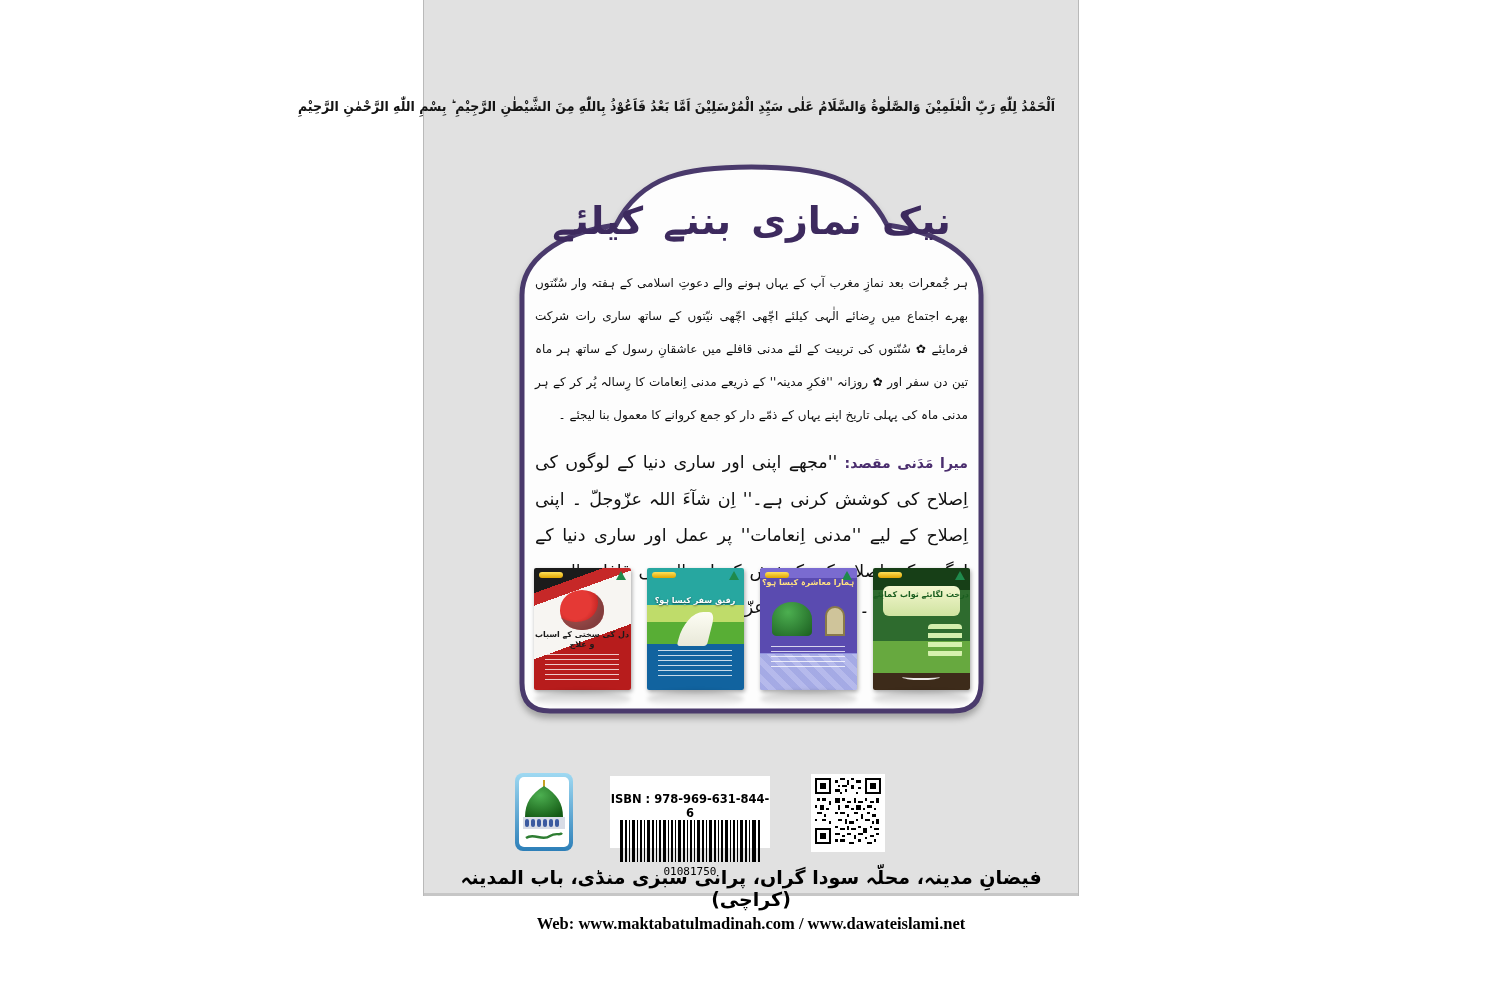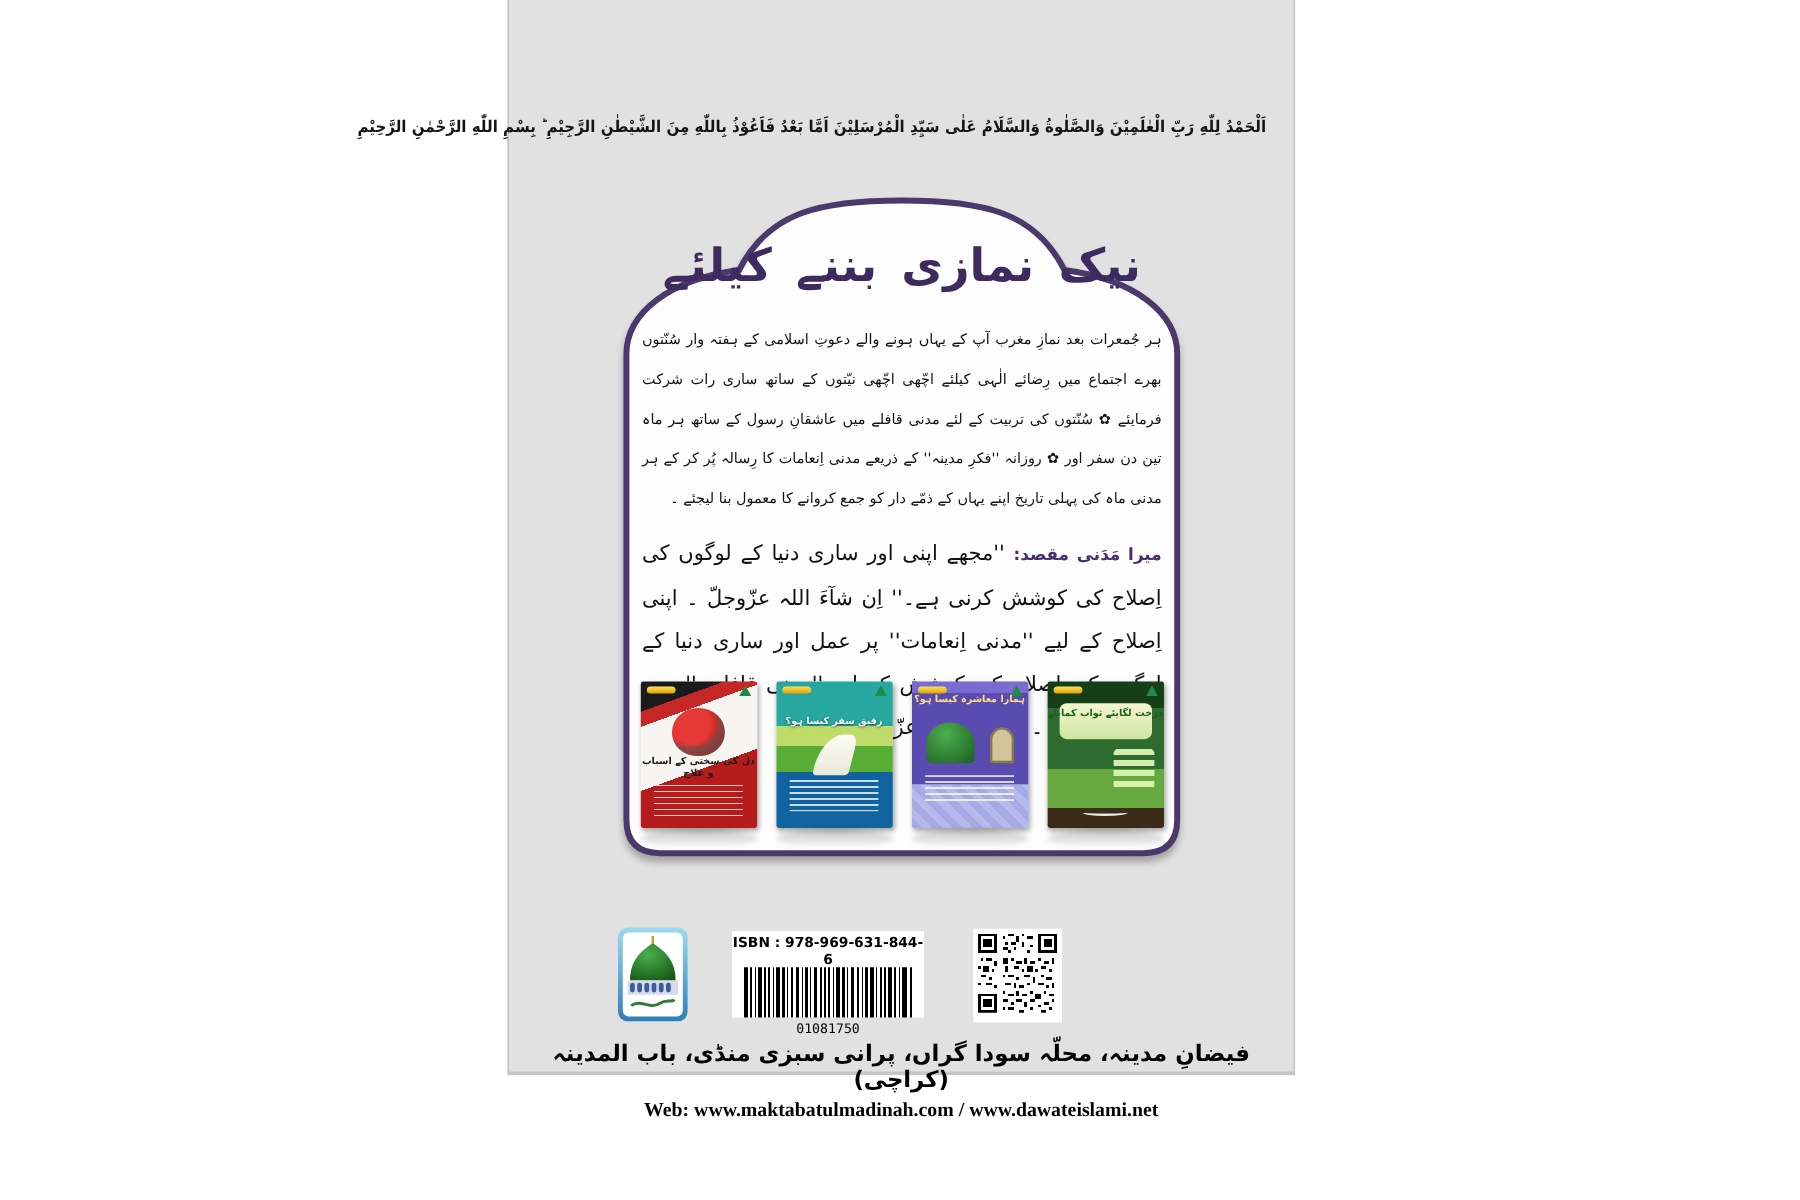--- a/index.html
+++ b/index.html
@@ -81,21 +81,21 @@
               background:linear-gradient(#f4f7d0,#cfe3a0); border-radius:6px; }
   .b4 .btitle { top:22px; color:#1b5e20; }
   .b4 .bullets { position:absolute; top:56px; right:8px; width:34px; height:34px;
                  background:repeating-linear-gradient(to bottom, rgba(220,245,180,.95) 0 5px, transparent 5px 9px);
                  border-radius:4px; }
   .b4 .swash { bottom:10px; }
 
   
   .masjid-logo { position:absolute; left:90px; top:772px; }
   .barcode-box { position:absolute; left:186px; top:776px; width:160px; height:72px;
-                 background:#ffffff; text-align:center; padding-top:2px; }
+                 background:#ffffff; text-align:center; padding-top:16px; }
   .isbn { font-family:"DejaVu Sans", sans-serif; font-weight:bold; font-size:11.5px; color:#000; }
   .barcode-num { font-family:"DejaVu Sans Mono", monospace; font-size:11px; color:#000; margin-top:-1px; }
   .qr-box { position:absolute; left:387px; top:774px; width:74px; height:78px; background:#ffffff; padding:4px; }
   .di-logo { position:absolute; left:480px; top:768px; width:78px; text-align:center; }
   .di-text { margin-top:2px; color:#2e7d32; font-weight:bold; font-size:7.5px; letter-spacing:2px; }
 
   
   .contact { position:absolute; left:0; right:0; top:866px; text-align:center; color:#000; }
   .addr { direction:rtl; font-size:19px; font-weight:bold; margin-bottom:4px; }
   .uan  { font-family:"Liberation Serif", serif; font-weight:bold; font-size:19px; }

